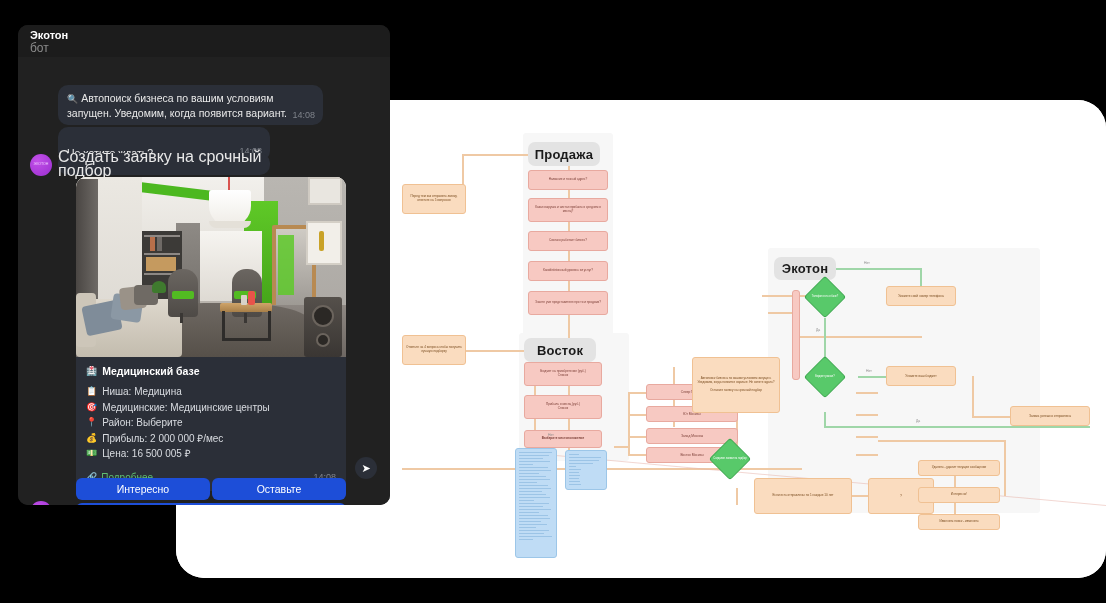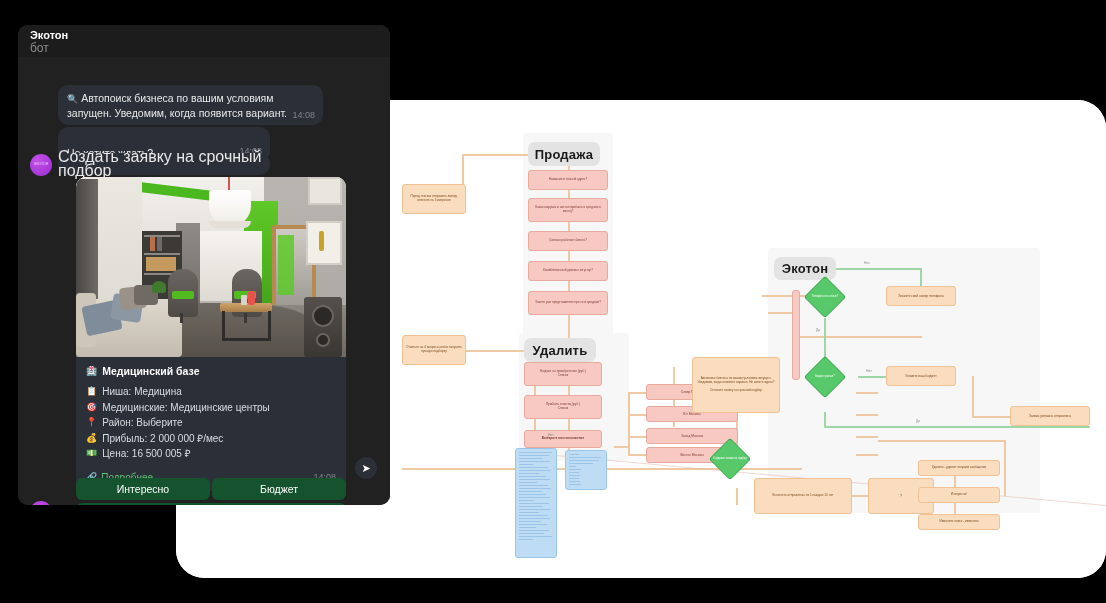--- a/index.html
+++ b/index.html
@@ -100,21 +100,21 @@
   .ph { position: absolute; }
 
   #card-info { padding: 8px 10px 8px 10px; }
   .card-title { color: #ffffff; font-size: 10.5px; font-weight: bold; display: flex; gap: 5px; align-items: center; }
   .card-line { color: #d9dce1; font-size: 10px; line-height: 15.5px; display: flex; gap: 5px; }
   .emoji { font-size: 9px; }
   #card-foot { display: flex; align-items: center; justify-content: space-between; padding: 2px 10px 8px 10px; }
   #more { color: #5fbf72; font-size: 10px; display: flex; gap: 4px; align-items: center; }
 
   .tgbtn {
-    position: absolute; background: #14532d; color: #ffffff;
+    position: absolute; background: #1d4ed8; color: #ffffff;
     font-size: 10.5px; display: flex; align-items: center; justify-content: center;
     border-radius: 6px;
   }
   #fwd {
     position: absolute; width: 22px; height: 22px; border-radius: 50%;
     background: #2b2f38; display: flex; align-items: center; justify-content: center;
     color: #ffffff; font-size: 11px;
   }
 </style>
 </head>
@@ -190,21 +190,21 @@
       <div class="edge-g" style="left:648px;top:218px;width:1.5px;height:56px;"></div>
       <div class="edge-g" style="left:682px;top:276px;width:28px;height:1.5px;"></div>
       <div class="edge-g" style="left:648px;top:312px;width:1.5px;height:14px;"></div>
       <div class="edge-g" style="left:648px;top:326px;width:266px;height:1.5px;"></div>
       <div class="edge" style="left:796px;top:276px;width:1.5px;height:40px;"></div>
       <div class="edge" style="left:796px;top:316px;width:38px;height:1.5px;"></div>
 
       <div class="n-bar" style="position:absolute;left:616px;top:190px;width:8px;height:90px;border-radius:3px;"></div>
 
       <div class="grp-label" style="left:352px;top:42px;width:72px;height:24px;font-size:13px;">Продажа</div>
-      <div class="grp-label" style="left:348px;top:238px;width:72px;height:24px;font-size:13px;">Удалить</div>
+      <div class="grp-label" style="left:348px;top:238px;width:72px;height:24px;font-size:13px;">Восток</div>
       <div class="grp-label" style="left:598px;top:157px;width:62px;height:23px;font-size:13px;">Экотон</div>
 
       <div class="node n-orange" style="left:226px;top:84px;width:64px;height:30px;font-size:3.1px;">Перед тем как отправить заявку, ответьте на 5 вопросов</div>
       <div class="node n-orange" style="left:226px;top:235px;width:64px;height:30px;font-size:3.1px;">Ответьте на 4 вопроса чтобы получить лучшую подборку</div>
 
       <div class="node n-pink" style="left:352px;top:70px;width:80px;height:20px;font-size:3.1px;">Название и точный адрес?</div>
       <div class="node n-pink" style="left:352px;top:98px;width:80px;height:24px;font-size:3.1px;">Какая выручка и чистая прибыль в среднем в месяц?</div>
       <div class="node n-pink" style="left:352px;top:131px;width:80px;height:20px;font-size:3.1px;">Сколько работает бизнес?</div>
       <div class="node n-pink" style="left:352px;top:161px;width:80px;height:20px;font-size:3.1px;">Какойististичный уровень из услуг?</div>
       <div class="node n-pink" style="left:352px;top:191px;width:80px;height:24px;font-size:3.1px;">Знаете уже представителя про то и продажи?</div>
@@ -439,18 +439,18 @@
           <span style="font-size:9px;">🔗</span>
           <span>Подробнее</span>
         </div>
         <div class="btime">14:08</div>
       </div>
     </div>
 
     <div id="fwd" style="left:337px;top:432px;">➤</div>
 
     <div class="tgbtn" style="left:58px;top:453px;width:134px;height:22px;">Интересно</div>
-    <div class="tgbtn" style="left:194px;top:453px;width:134px;height:22px;">Бюджет</div>
+    <div class="tgbtn" style="left:194px;top:453px;width:134px;height:22px;">Оставьте</div>
     <div class="tgbtn" style="left:58px;top:478px;width:270px;height:22px;">Изменить поиск</div>
 
   </div>
 
 </div>
 
 </body></html>

